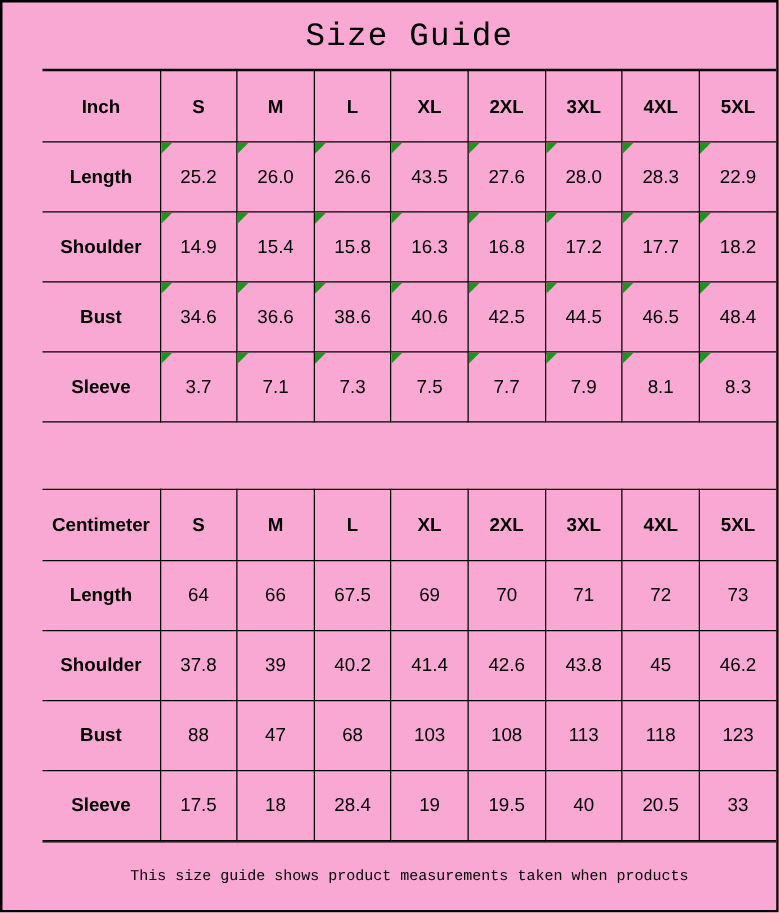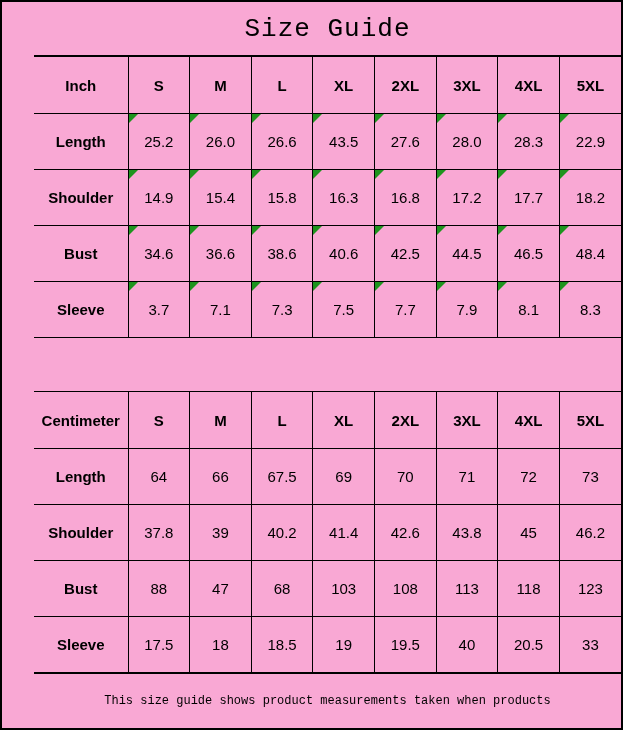--- a/index.html
+++ b/index.html
@@ -198,21 +198,21 @@
           <td><span>103</span></td>
           <td><span>108</span></td>
           <td><span>113</span></td>
           <td><span>118</span></td>
           <td><span>123</span></td>
         </tr>
         <tr>
           <td class="row-label">Sleeve</td>
           <td><span>17.5</span></td>
           <td><span>18</span></td>
-          <td><span>18.5</span></td>
+          <td><span>28.4</span></td>
           <td><span>19</span></td>
           <td><span>19.5</span></td>
           <td><span>40</span></td>
           <td><span>20.5</span></td>
           <td><span>33</span></td>
         </tr>
       </tbody>
     </table>
 
   <div class="footer-note">

